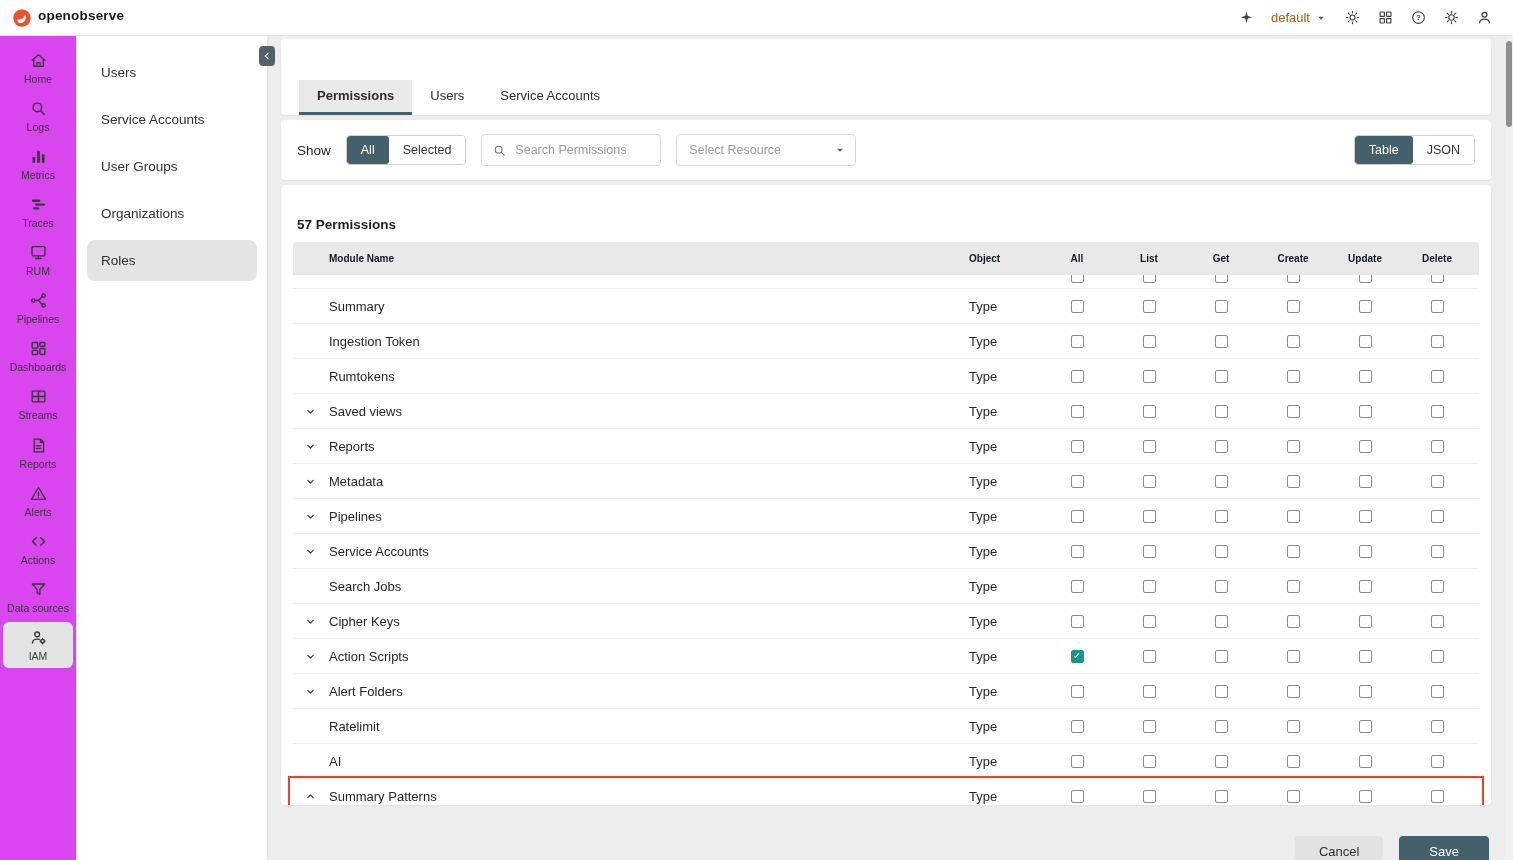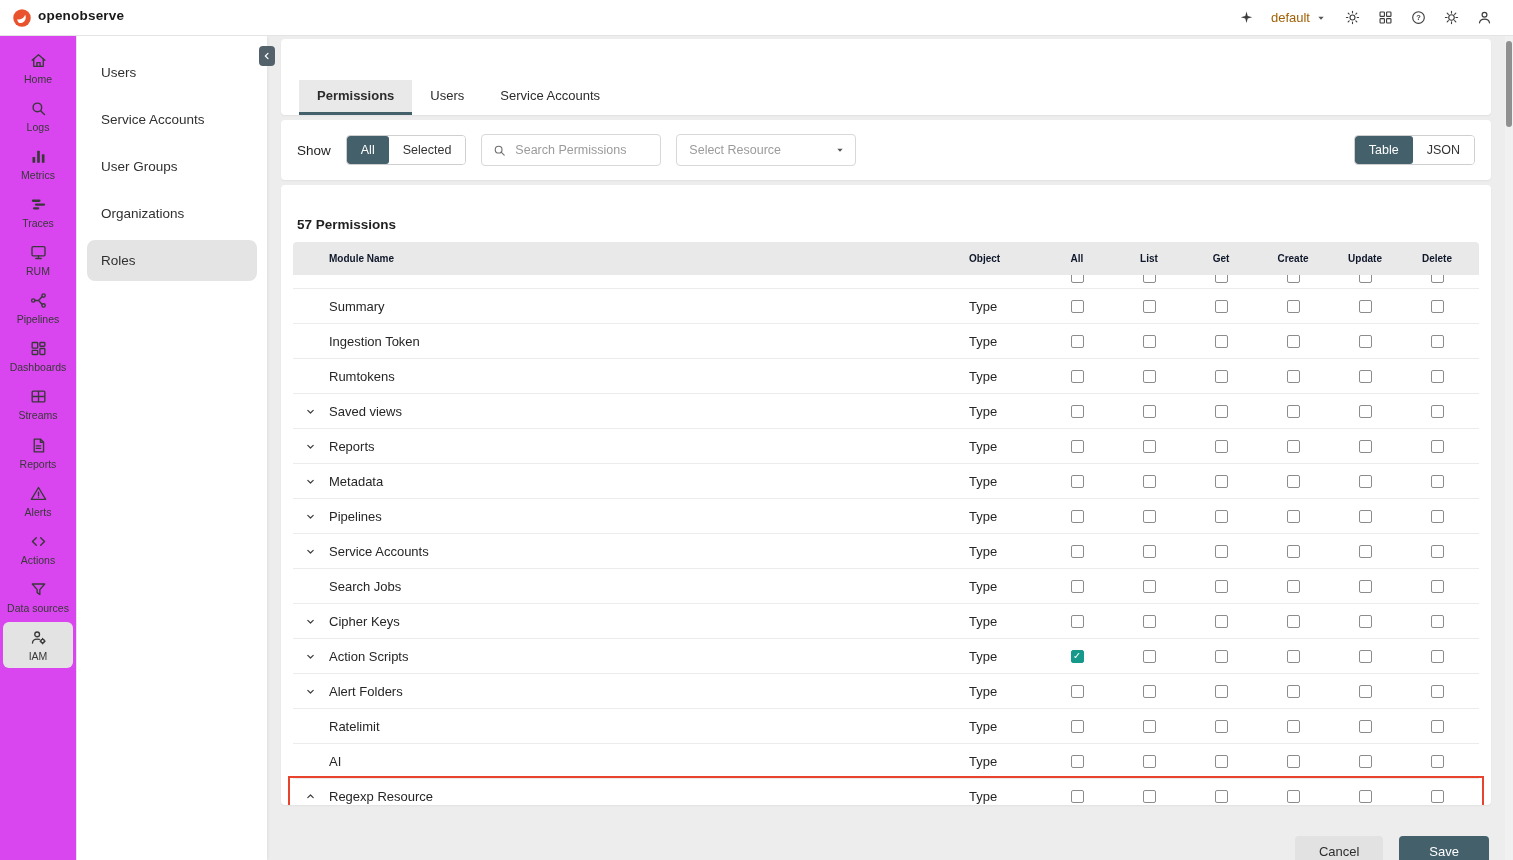--- a/index.html
+++ b/index.html
@@ -735,21 +735,21 @@
               </div>
             </div>
             <div class="trow highlight">
               <div class="cell c-chev">
                 <span class="chev icon">
                   <svg viewBox="0 0 24 24" fill="none" stroke="currentColor" stroke-width="2.2" stroke-linecap="round" stroke-linejoin="round">
                     <path d="M7 14.2l5-5 5 5"></path>
                   </svg>
                 </span>
               </div>
-              <div class="cell c-name">Regexp Resource</div>
+              <div class="cell c-name">Summary Patterns</div>
               <div class="cell c-obj">Type</div>
               <div class="cell c-check">
                 <span class="cb"></span>
               </div>
               <div class="cell c-check">
                 <span class="cb"></span>
               </div>
               <div class="cell c-check">
                 <span class="cb"></span>
               </div>

